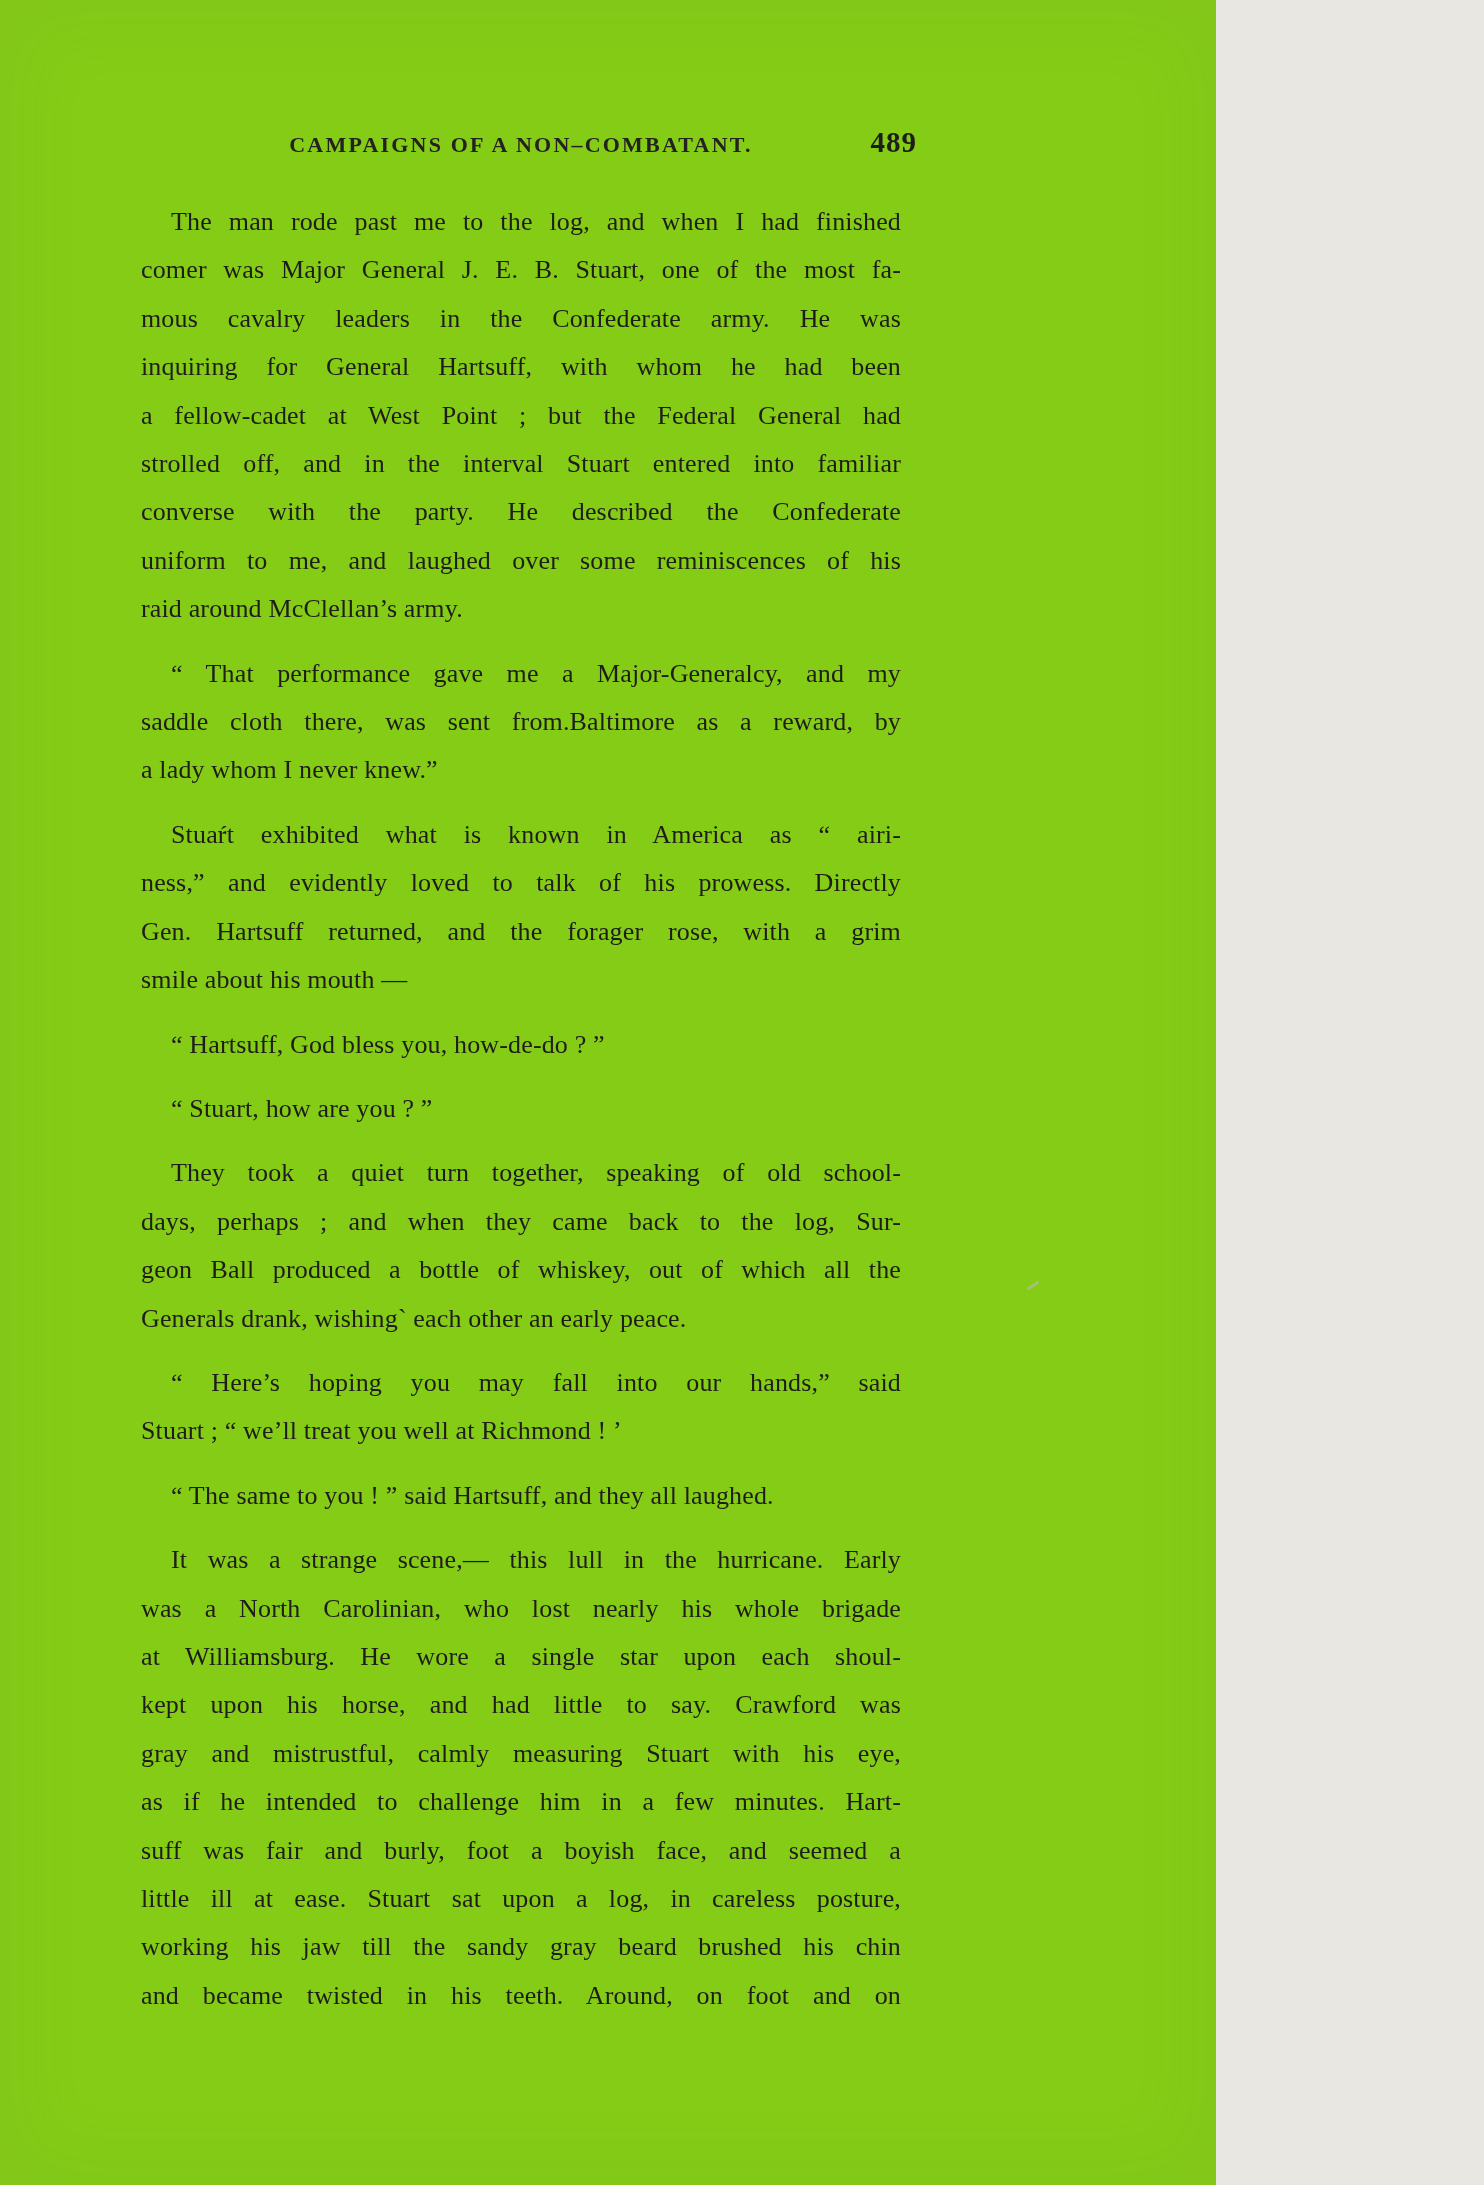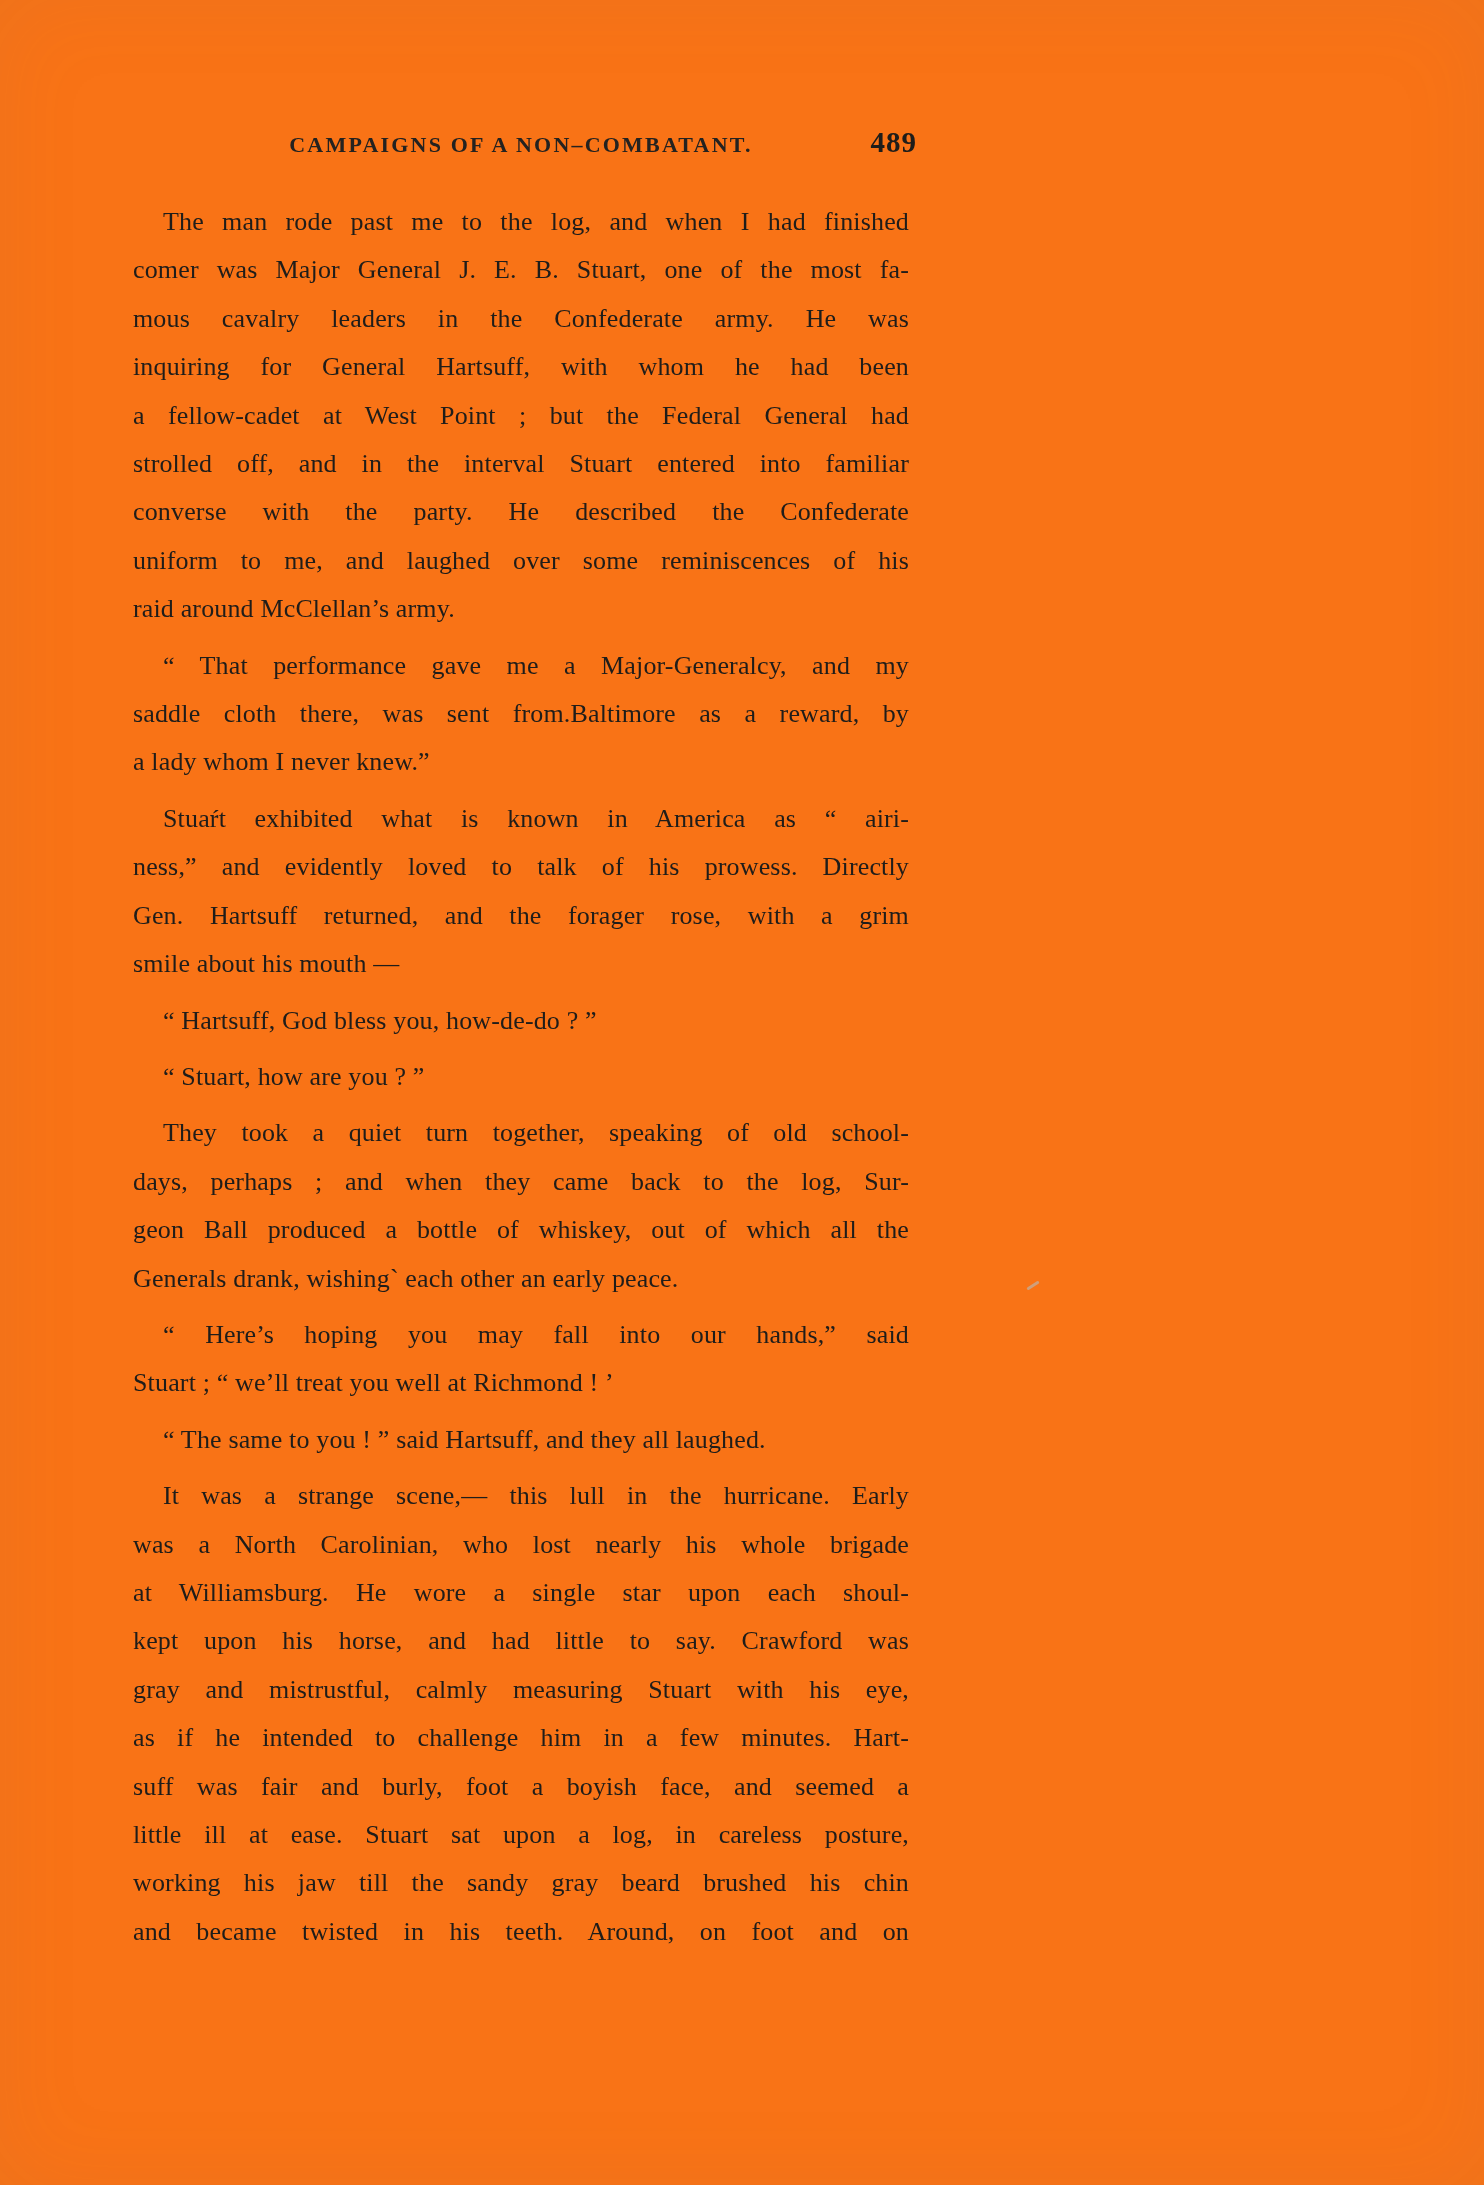--- a/index.html
+++ b/index.html
@@ -2,23 +2,23 @@
 <html><head>
 <meta charset="utf-8">
 <style>
   html, body {
     margin: 0;
     padding: 0;
     background: #e9e7e2;
   }
   .page {
     position: relative;
-    width: 1484px;
+    width: 1216px;
     height: 2185px;
-    background: #f97316;
+    background: #84cc16;
     overflow: hidden;
     font-family: "Liberation Serif", "DejaVu Serif", serif;
     color: #1f1d1a;
     box-shadow: inset 0 0 90px rgba(120,115,100,0.08);
   }
   .text-block {
     position: absolute;
     left: 125px;
     top: 130px;
     width: 792px;
@@ -44,21 +44,21 @@
     right: 0;
     top: -4px;
     font-size: 29px;
     font-weight: 600;
     letter-spacing: 1px;
   }
   .page-body {
     width: 100%;
   }
   .para {
-    margin: 8px;
+    margin: 16px;
   }
   .line {
     font-size: 26px;
     line-height: 48.4px;
     white-space: normal;
     letter-spacing: 0.15px;
   }
   .line.just {
     text-align: justify;
     text-align-last: justify;

